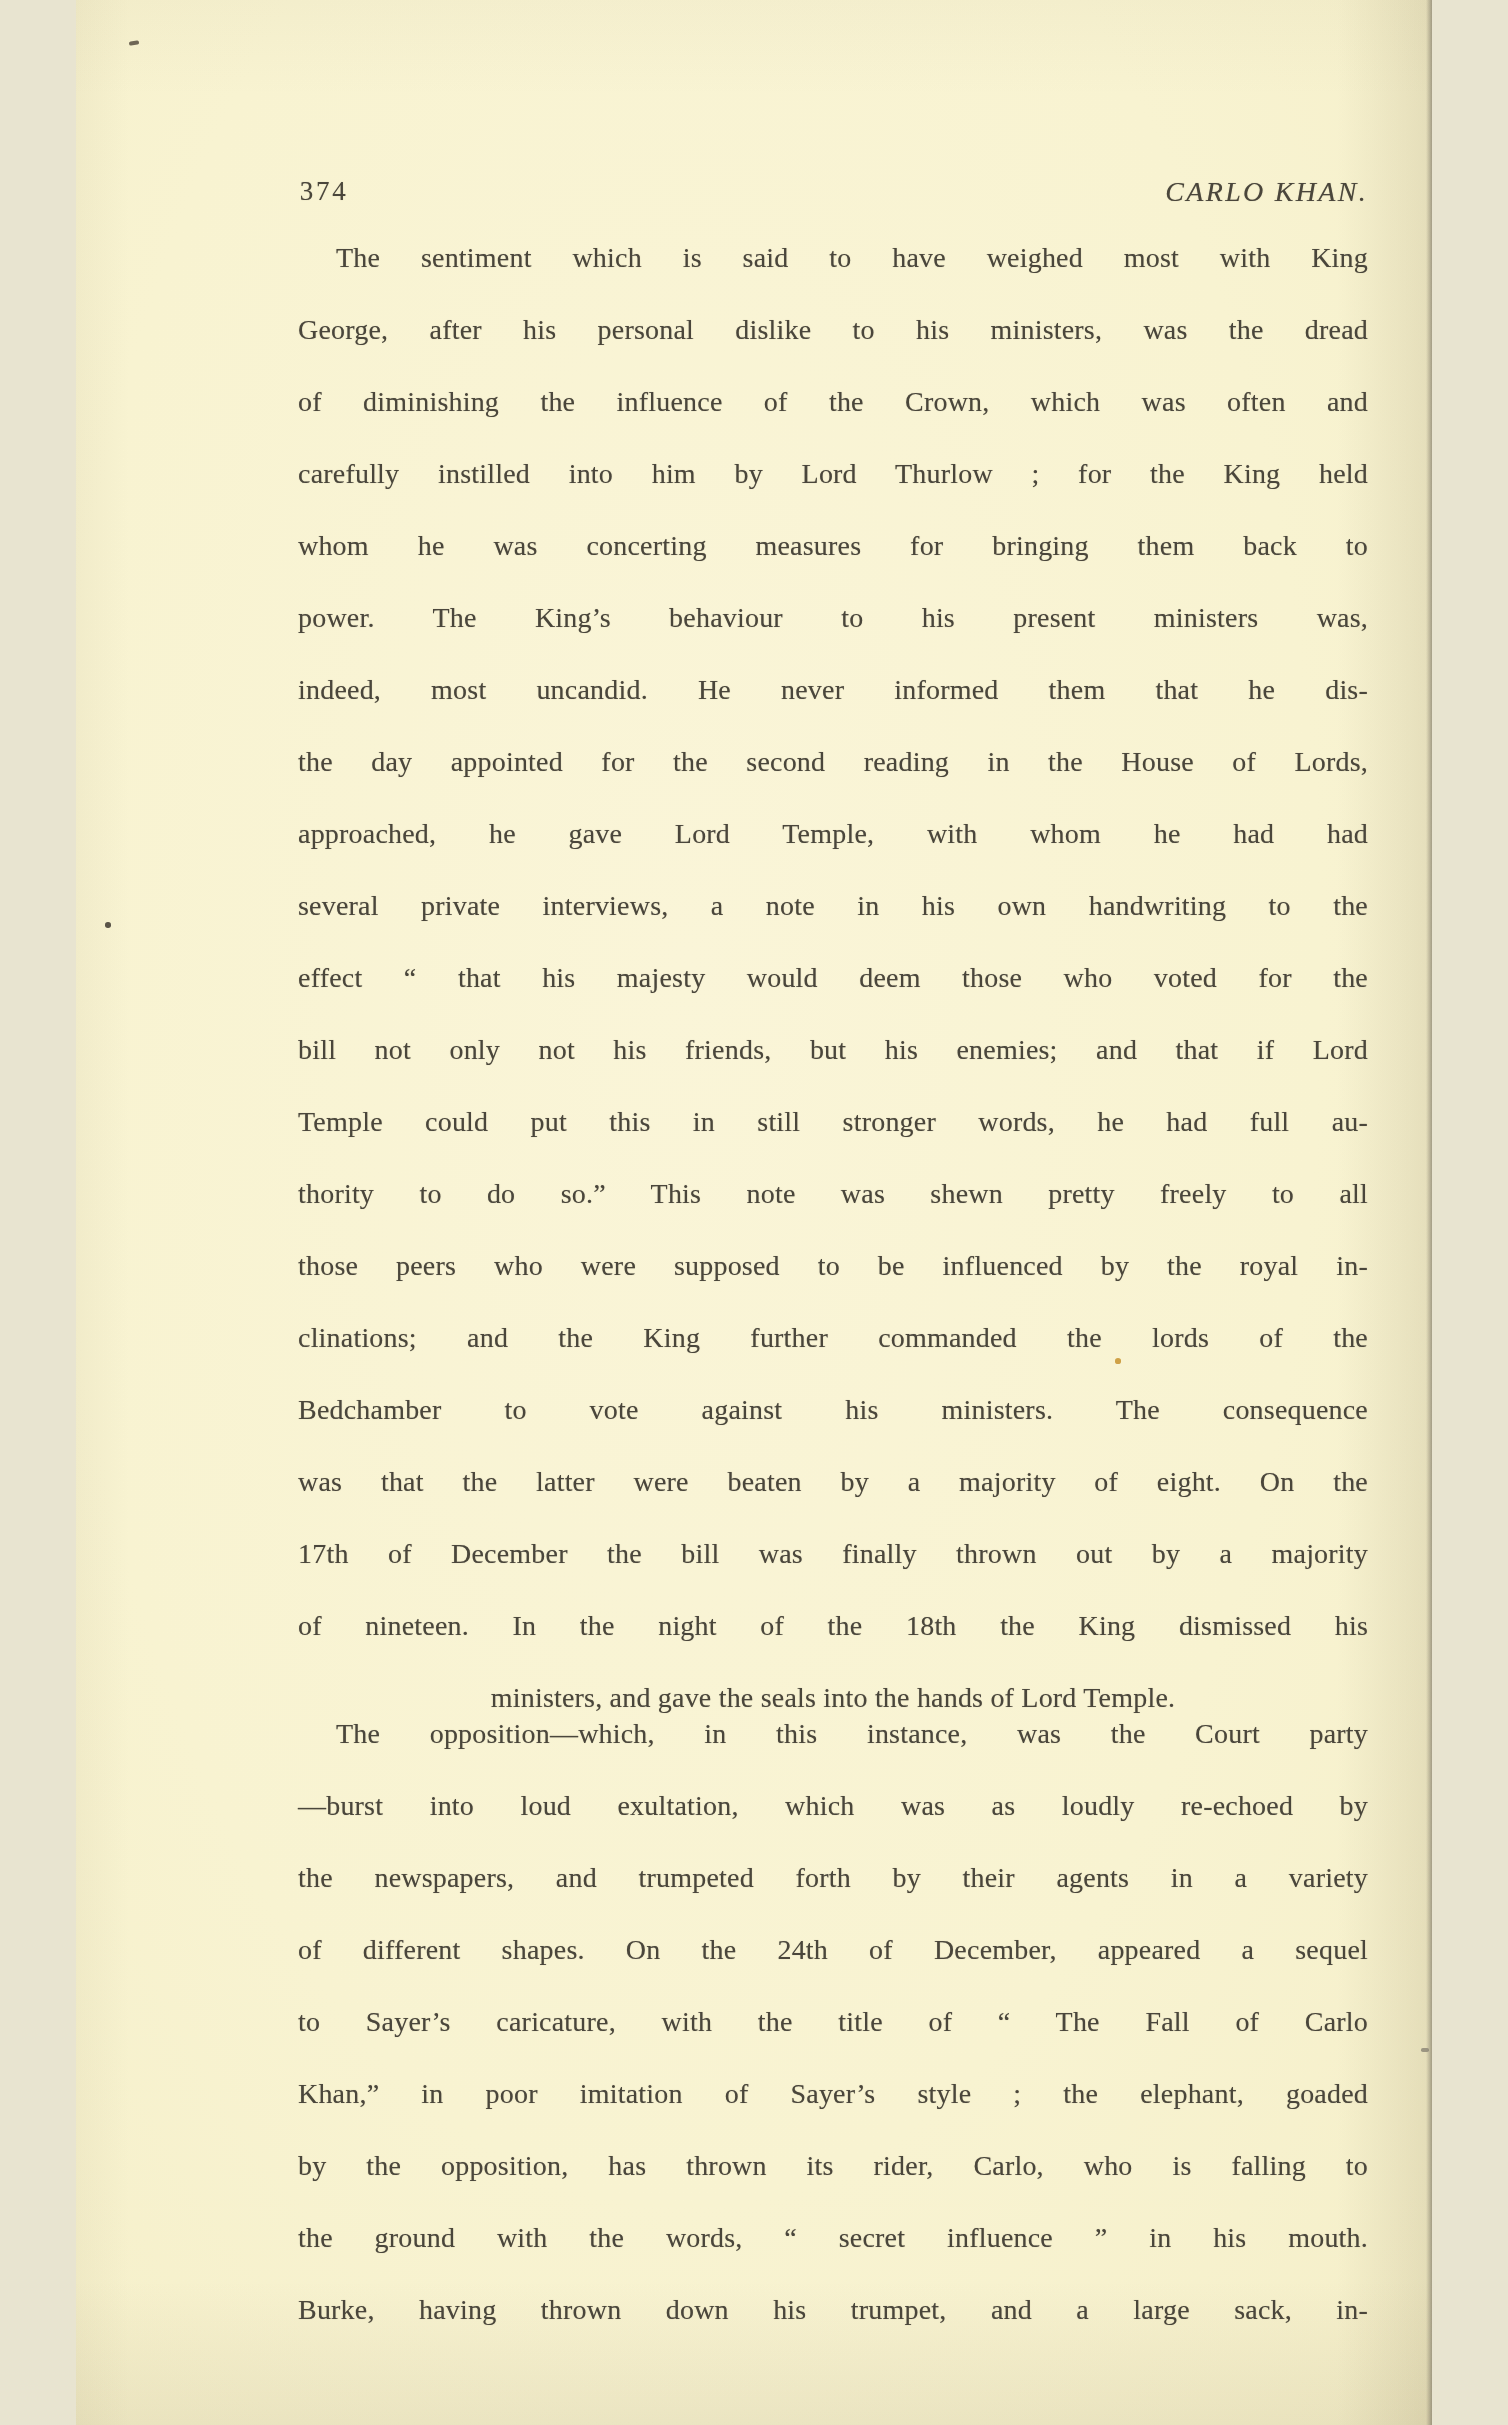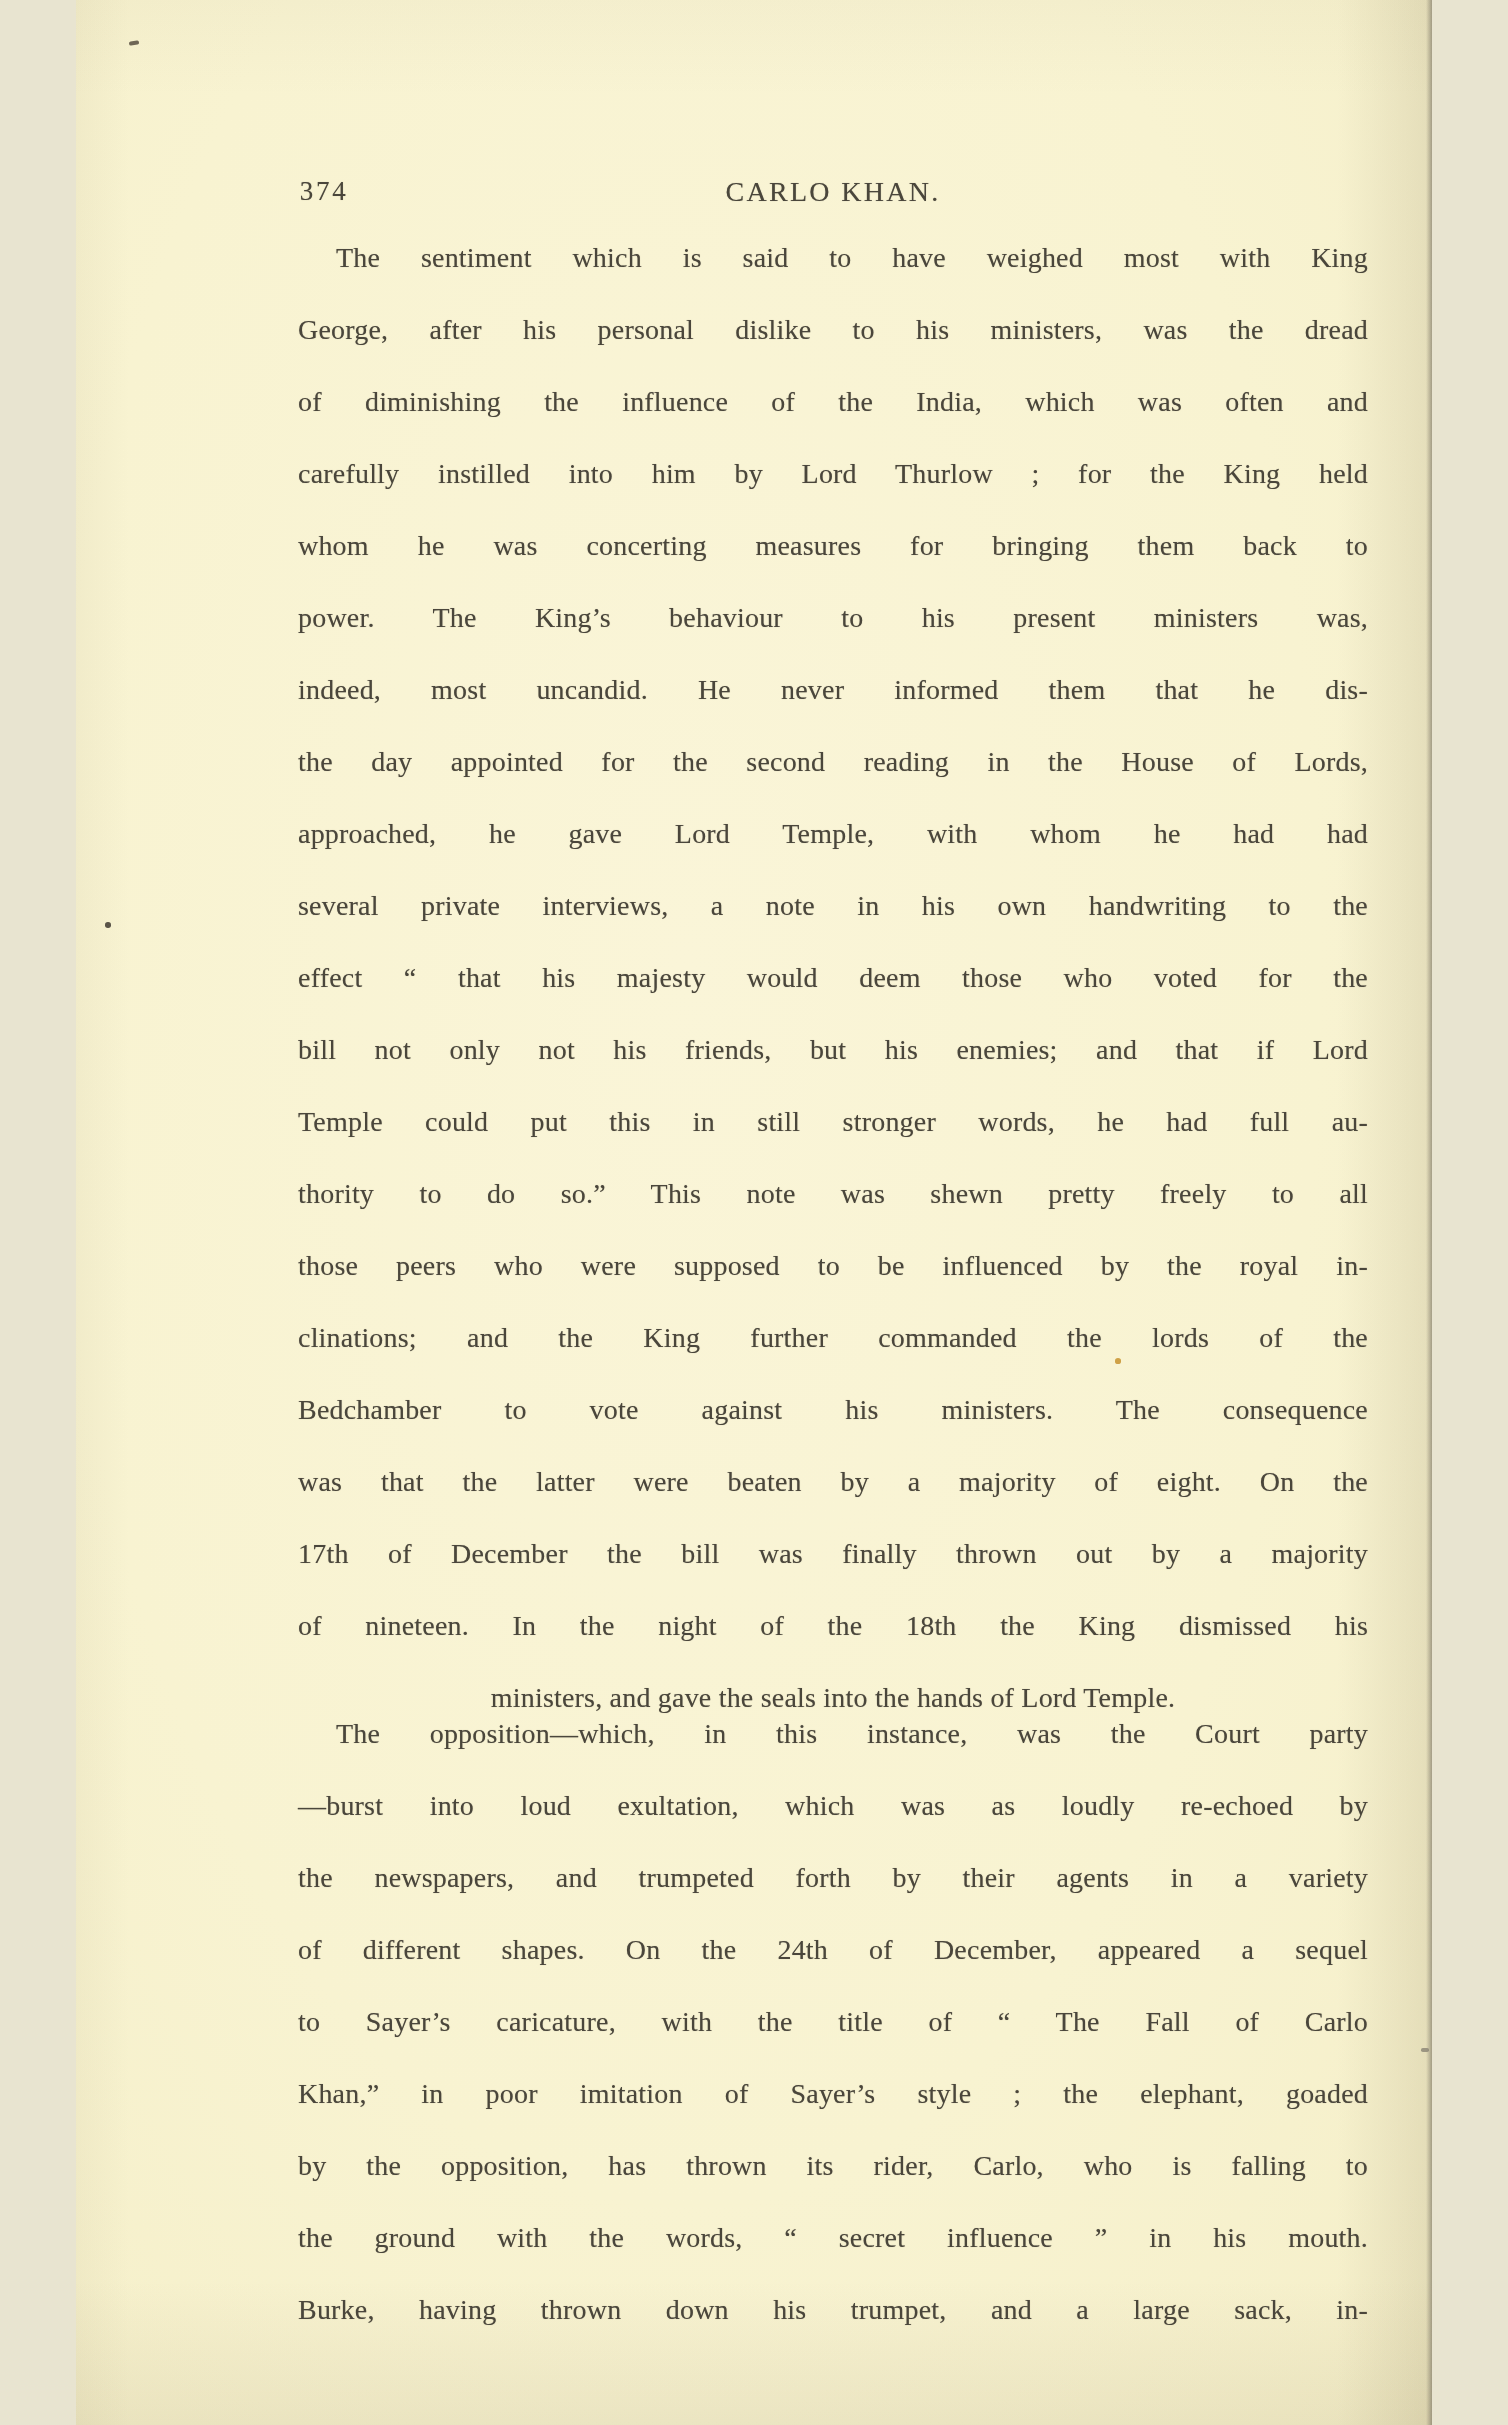--- a/index.html
+++ b/index.html
@@ -36,21 +36,22 @@
     height: 37px;
     font-size: 27px;
   }
   .pagenum {
     position: absolute; left: 1.8px; top: 0;
     letter-spacing: 2.7px;
     text-shadow: 0 0 0.9px rgba(74,70,59,0.4);
   }
   .running-title {
     position: absolute; left: 0; right: 0; top: 0;
-    text-align: center;
+    text-align: right;
+    font-style: italic;
     font-size: 28px;
     letter-spacing: 2.3px;
     text-shadow: 0 0 0.9px rgba(74,70,59,0.45);
   }
 
   .body-text {
     margin-top: 26.5px;
     font-size: 28px;
     line-height: 36px;
     letter-spacing: 0.2px;
@@ -99,21 +100,21 @@
 
     <div class="header-row">
       <span class="pagenum">374</span>
       <span class="running-title">CARLO KHAN.</span>
     </div>
 
     <div class="body-text">
       <div class="para indent-first last-left">
           <div class="line">The sentiment which is said to have weighed most with King</div>
           <div class="line">George, after his personal dislike to his ministers, was the dread</div>
-          <div class="line">of diminishing the influence of the India, which was often and</div>
+          <div class="line">of diminishing the influence of the Crown, which was often and</div>
           <div class="line">carefully instilled into him by Lord Thurlow ; for the King held</div>
           <div class="line">whom he was concerting measures for bringing them back to</div>
           <div class="line">power.  The King’s behaviour to his present ministers was,</div>
           <div class="line">indeed, most uncandid.  He never informed them that he dis-</div>
           <div class="line">the day appointed for the second reading in the House of Lords,</div>
           <div class="line">approached, he gave Lord Temple, with whom he had had</div>
           <div class="line">several private interviews, a note in his own handwriting to the</div>
           <div class="line">effect “ that his majesty would deem those who voted for the</div>
           <div class="line">bill not only not his friends, but his enemies; and that if Lord</div>
           <div class="line">Temple could put this in still stronger words, he had full au-</div>

